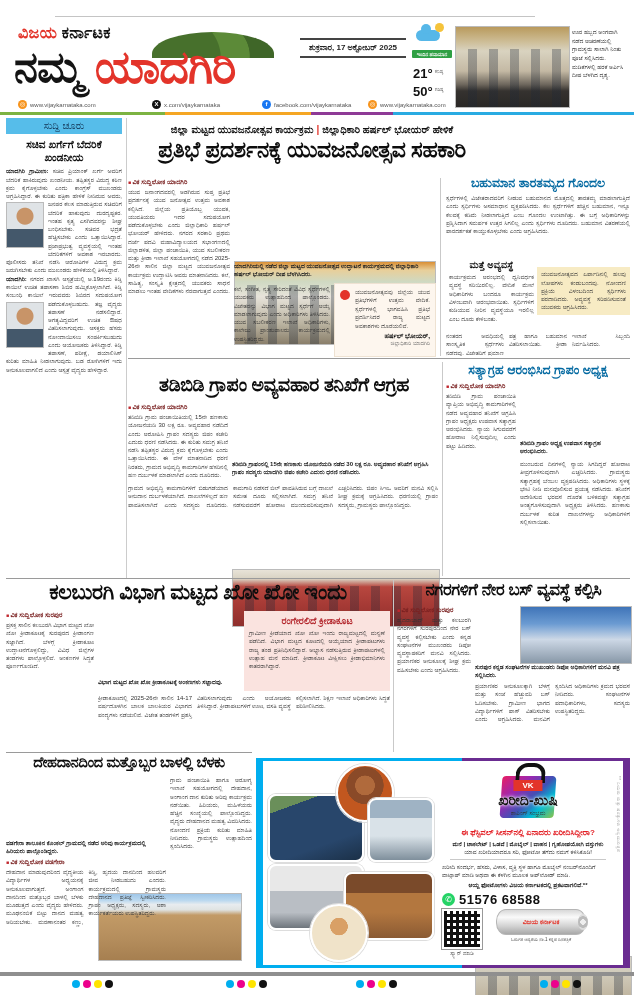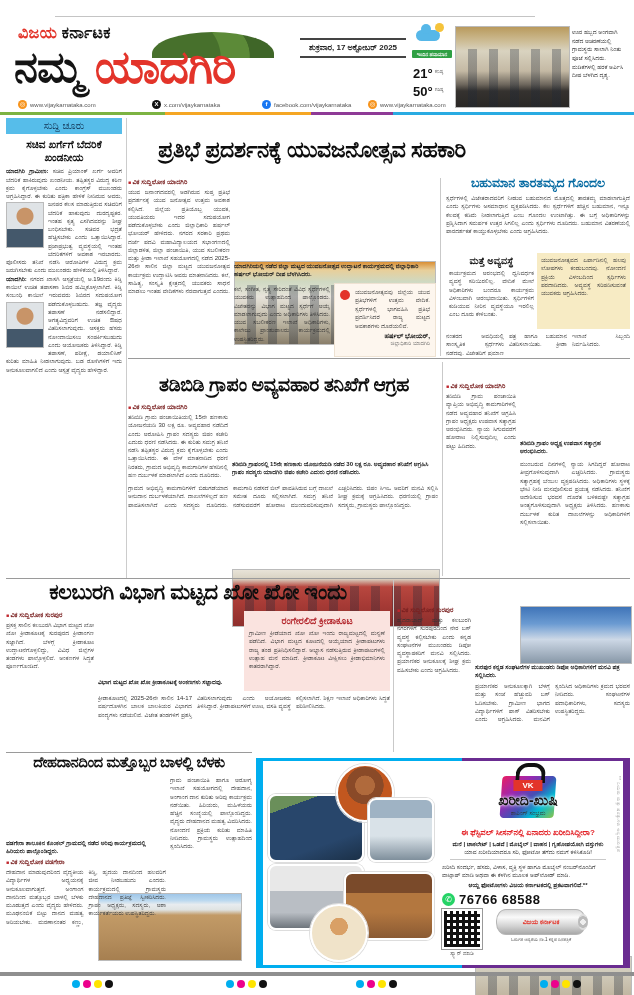--- a/index.html
+++ b/index.html
@@ -65,21 +65,21 @@
   .cap{font-size:6px;font-weight:700;color:#222;line-height:1.3;}
   .colhead{font-weight:800;text-align:center;color:#0369a1;}
 
   .qbox{background:#fdf6ee;border:1px solid #eee2d2;}
   .qmark{position:absolute;left:5px;top:6px;width:10px;height:10px;border-radius:50%;background:#e3342a;}
   .qmark::after{content:"";position:absolute;left:1px;bottom:-3px;border:3px solid rgba(0,0,0,0);border-top-color:#e3342a;}
   .qtext{margin-left:14px;font-size:6px;line-height:1.4;color:#333;text-align:justify;}
   .qattr{font-size:6.5px;font-weight:800;text-align:right;color:#111;margin-top:2px;}
   .qrole{font-size:5.5px;text-align:right;color:#666;}
 
-  .creambox{display:flex;}
+  .creambox{display:flex;align-items:center;}
   .creambox .cl{width:50%;background:#fff;padding:2px 3px;}
   .creambox .cr{width:50%;background:#f7ebc4;padding:3px 4px;}
   .creambox h4{margin:0 0 2px;font-size:9.5px;font-weight:800;text-align:center;color:#111;}
   .pinkbox{background:#fae3df;padding:4px 5px;}
   .pinkbox h4{margin:0 0 2px;font-size:9.5px;font-weight:800;text-align:center;color:#b3262c;}
 
   
   .sidebar{padding-right:4px;border-right:1px solid #ccc;overflow:hidden;}
   .sb-header{background:#56bdea;color:#103050;font-size:10px;font-weight:400;text-align:center;
              line-height:16px;height:16px;margin-bottom:4px;}
@@ -203,20 +203,23 @@
     </div>
 
     <div class="sb-t">
       <b>ಯಾದಗಿರಿ:</b>
       <span>ನಗರದ ಖಾಸಗಿ ಆಸ್ಪತ್ರೆಯಲ್ಲಿ ಅ.19ರಂದು ಕಿಡ್ನಿ ಕಾಯಿಲೆ ಉಚಿತ ತಪಾಸಣಾ ಶಿಬಿರ ಹಮ್ಮಿಕೊಳ್ಳಲಾಗಿದೆ. ಕಿಡ್ನಿ ಸಂಬಂಧಿ ಕಾಯಿಲೆ ಇರುವವರು ಶಿಬಿರದ ಸದುಪಯೋಗ ಪಡೆದುಕೊಳ್ಳಬಹುದು.</span>
       <span class="portrait"></span>
       <span>ತಜ್ಞ ವೈದ್ಯರು ತಪಾಸಣೆ ನಡೆಸಲಿದ್ದಾರೆ. ಅಗತ್ಯವಿದ್ದವರಿಗೆ ಉಚಿತ ಔಷಧ ವಿತರಿಸಲಾಗುವುದು. ಆಸಕ್ತರು ಹೆಸರು ನೋಂದಾಯಿಸಲು ಸಂಪರ್ಕಿಸಬಹುದು ಎಂದು ಆಯೋಜಕರು ತಿಳಿಸಿದ್ದಾರೆ. ಕಿಡ್ನಿ ತಪಾಸಣೆ, ಪರೀಕ್ಷೆ, ಡಯಾಲಿಸಿಸ್ ಕುರಿತು ಮಾಹಿತಿ ನೀಡಲಾಗುವುದು. ಬಡ ರೋಗಿಗಳಿಗೆ ಇದು ಅನುಕೂಲವಾಗಲಿದೆ ಎಂದು ಆಸ್ಪತ್ರೆ ವೈದ್ಯರು ಹೇಳಿದ್ದಾರೆ.</span>
     </div>
   </div>
 
+  <div class="abs kicker" style="left:128px;top:124px;width:368px;">
+    <span>ಜಿಲ್ಲಾ ಮಟ್ಟದ ಯುವಜನೋತ್ಸವ ಕಾರ್ಯಕ್ರಮ</span><span class="sep">|</span><span>ಜಿಲ್ಲಾಧಿಕಾರಿ ಹರ್ಷಲ್ ಭೋಯರ್ ಹೇಳಿಕೆ</span>
+  </div>
   <div class="abs hl" style="left:128px;top:138px;width:368px;font-size:22px;">ಪ್ರತಿಭೆ ಪ್ರದರ್ಶನಕ್ಕೆ ಯುವಜನೋತ್ಸವ ಸಹಕಾರಿ</div>
 
   <div class="abs" style="left:128px;top:178px;width:102px;height:178px;overflow:hidden;">
     <div class="byline">ವಿಕ ಸುದ್ದಿಲೋಕ ಯಾದಗಿರಿ</div>
     <div class="body">ಯುವ ಜನಾಂಗದವರಲ್ಲಿ ಅಡಗಿರುವ ಸುಪ್ತ ಪ್ರತಿಭೆ ಪ್ರದರ್ಶನಕ್ಕೆ ಯುವ ಜನೋತ್ಸವ ಉತ್ತಮ ಅವಕಾಶ ಕಲ್ಪಿಸಿದೆ. ಜಿಲ್ಲೆಯ ಪ್ರತಿಯೊಬ್ಬ ಯುವಕ, ಯುವತಿಯರು ಇದರ ಸದುಪಯೋಗ ಪಡೆದುಕೊಳ್ಳಬೇಕು ಎಂದು ಜಿಲ್ಲಾಧಿಕಾರಿ ಹರ್ಷಲ್ ಭೋಯರ್ ಹೇಳಿದರು. ನಗರದ ಸರಕಾರಿ ಪ್ರಥಮ ದರ್ಜೆ ಪದವಿ ಮಹಾವಿದ್ಯಾಲಯದ ಸಭಾಂಗಣದಲ್ಲಿ ಜಿಲ್ಲಾಡಳಿತ, ಜಿಲ್ಲಾ ಪಂಚಾಯಿತಿ, ಯುವ ಸಬಲೀಕರಣ ಮತ್ತು ಕ್ರೀಡಾ ಇಲಾಖೆ ಸಹಯೋಗದಲ್ಲಿ ನಡೆದ 2025-26ನೇ ಸಾಲಿನ ಜಿಲ್ಲಾ ಮಟ್ಟದ ಯುವಜನೋತ್ಸವ ಕಾರ್ಯಕ್ರಮ ಉದ್ಘಾಟಿಸಿ ಅವರು ಮಾತನಾಡಿದರು. ಕಲೆ, ಸಾಹಿತ್ಯ, ಸಂಸ್ಕೃತಿ ಕ್ಷೇತ್ರದಲ್ಲಿ ಯುವಕರು ಸಾಧನೆ ಮಾಡಲು ಇಂತಹ ವೇದಿಕೆಗಳು ನೆರವಾಗುತ್ತವೆ ಎಂದರು.</div>
   </div>
 
   <div class="abs photo ph-event" style="left:234px;top:179px;width:200px;height:82px;">
       <div class="crowd"></div>
     </div>
@@ -256,20 +259,21 @@
     <div class="body">ತಡಿಬಿಡಿ ಗ್ರಾಮ ಪಂಚಾಯಿತಿಯಲ್ಲಿ 15ನೇ ಹಣಕಾಸು ಯೋಜನೆಯಡಿ 30 ಲಕ್ಷ ರೂ. ಅವ್ಯವಹಾರ ನಡೆದಿದೆ ಎಂದು ಆರೋಪಿಸಿ ಗ್ರಾಪಂ ಸದಸ್ಯರು ಜಿಪಂ ಕಚೇರಿ ಎದುರು ಧರಣಿ ನಡೆಸಿದರು. ಈ ಕುರಿತು ಸಮಗ್ರ ತನಿಖೆ ನಡೆಸಿ ತಪ್ಪಿತಸ್ಥರ ವಿರುದ್ಧ ಕ್ರಮ ಕೈಗೊಳ್ಳಬೇಕು ಎಂದು ಒತ್ತಾಯಿಸಿದರು. ಈ ವೇಳೆ ಮಾತನಾಡಿದ ಧರಣಿ ನಿರತರು, ಗ್ರಾಮದ ಅಭಿವೃದ್ಧಿ ಕಾಮಗಾರಿಗಳ ಹೆಸರಿನಲ್ಲಿ ಹಣ ದುರ್ಬಳಕೆ ಮಾಡಲಾಗಿದೆ ಎಂದು ದೂರಿದರು.</div>
   </div>
   <div class="abs photo ph-protest" style="left:232px;top:403px;width:206px;height:56px;">
       <div class="crowd"></div>
     </div>
   <div class="abs cap" style="left:232px;top:461px;width:206px;height:20px;overflow:hidden;">ತಡಿಬಿಡಿ ಗ್ರಾಪಂನಲ್ಲಿ 15ನೇ ಹಣಕಾಸು ಯೋಜನೆಯಡಿ ನಡೆದ 30 ಲಕ್ಷ ರೂ. ಅವ್ಯವಹಾರ ತನಿಖೆಗೆ ಆಗ್ರಹಿಸಿ ಗ್ರಾಪಂ ಸದಸ್ಯರು ಯಾದಗಿರಿ ಜಿಪಂ ಕಚೇರಿ ಎದುರು ಧರಣಿ ನಡೆಸಿದರು.</div>
   <div class="abs body cols3" style="left:128px;top:484px;width:310px;height:90px;overflow:hidden;">ಗ್ರಾಮದ ಅಭಿವೃದ್ಧಿ ಕಾಮಗಾರಿಗಳಿಗೆ ಬಿಡುಗಡೆಯಾದ ಅನುದಾನ ದುರ್ಬಳಕೆಯಾಗಿದೆ. ದಾಖಲೆಗಳಿಲ್ಲದೆ ಹಣ ಪಾವತಿಸಲಾಗಿದೆ ಎಂದು ಸದಸ್ಯರು ದೂರಿದರು. ಕಾಮಗಾರಿ ನಡೆಸದೆ ಬಿಲ್ ಪಾವತಿಸಿರುವ ಬಗ್ಗೆ ದಾಖಲೆ ಸಮೇತ ದೂರು ಸಲ್ಲಿಸಲಾಗಿದೆ. ಸಮಗ್ರ ತನಿಖೆ ನಡೆಸುವವರೆಗೆ ಹೋರಾಟ ಮುಂದುವರಿಸುವುದಾಗಿ ಎಚ್ಚರಿಸಿದರು. ಜಿಪಂ ಸಿಇಒ ಅವರಿಗೆ ಮನವಿ ಸಲ್ಲಿಸಿ ಶೀಘ್ರ ಕ್ರಮಕ್ಕೆ ಆಗ್ರಹಿಸಿದರು. ಧರಣಿಯಲ್ಲಿ ಗ್ರಾಪಂ ಸದಸ್ಯರು, ಗ್ರಾಮಸ್ಥರು ಪಾಲ್ಗೊಂಡಿದ್ದರು.</div>
 
   <div class="vr" style="left:442px;top:362px;height:214px;"></div>
 
+  <div class="abs colhead" style="left:446px;top:363px;width:184px;font-size:12.5px;">ಸತ್ಯಾಗ್ರಹ ಆರಂಭಿಸಿದ ಗ್ರಾಪಂ ಅಧ್ಯಕ್ಷ</div>
   <div class="abs" style="left:446px;top:382px;width:70px;height:194px;overflow:hidden;">
     <div class="byline">ವಿಕ ಸುದ್ದಿಲೋಕ ಯಾದಗಿರಿ</div>
     <div class="body">ತಡಿಬಿಡಿ ಗ್ರಾಮ ಪಂಚಾಯಿತಿ ವ್ಯಾಪ್ತಿಯ ಅಭಿವೃದ್ಧಿ ಕಾಮಗಾರಿಗಳಲ್ಲಿ ನಡೆದ ಅವ್ಯವಹಾರ ತನಿಖೆಗೆ ಆಗ್ರಹಿಸಿ ಗ್ರಾಪಂ ಅಧ್ಯಕ್ಷರು ಉಪವಾಸ ಸತ್ಯಾಗ್ರಹ ಆರಂಭಿಸಿದರು. ನ್ಯಾಯ ಸಿಗುವವರೆಗೆ ಹೋರಾಟ ನಿಲ್ಲಿಸುವುದಿಲ್ಲ ಎಂದು ಪಟ್ಟು ಹಿಡಿದರು.</div>
   </div>
   <div class="abs photo ph-sat" style="left:520px;top:382px;width:110px;height:56px;"></div>
   <div class="abs cap" style="left:520px;top:440px;width:110px;height:18px;overflow:hidden;">ತಡಿಬಿಡಿ ಗ್ರಾಪಂ ಅಧ್ಯಕ್ಷ ಉಪವಾಸ ಸತ್ಯಾಗ್ರಹ ಆರಂಭಿಸಿದರು.</div>
   <div class="abs body" style="left:520px;top:460px;width:110px;height:114px;overflow:hidden;">ಮುಂಬರುವ ದಿನಗಳಲ್ಲಿ ನ್ಯಾಯ ಸಿಗದಿದ್ದರೆ ಹೋರಾಟ ತೀವ್ರಗೊಳಿಸುವುದಾಗಿ ಎಚ್ಚರಿಸಿದರು. ಗ್ರಾಮಸ್ಥರು ಸತ್ಯಾಗ್ರಹಕ್ಕೆ ಬೆಂಬಲ ವ್ಯಕ್ತಪಡಿಸಿದರು. ಅಧಿಕಾರಿಗಳು ಸ್ಥಳಕ್ಕೆ ಭೇಟಿ ನೀಡಿ ಮನವೊಲಿಸುವ ಪ್ರಯತ್ನ ನಡೆಸಿದರು. ತನಿಖೆಗೆ ಆದೇಶಿಸುವ ಭರವಸೆ ದೊರೆತ ಬಳಿಕವಷ್ಟೇ ಸತ್ಯಾಗ್ರಹ ಅಂತ್ಯಗೊಳಿಸುವುದಾಗಿ ಅಧ್ಯಕ್ಷರು ತಿಳಿಸಿದರು. ಹಣಕಾಸು ದುರ್ಬಳಕೆ ಕುರಿತ ದಾಖಲೆಗಳನ್ನು ಅಧಿಕಾರಿಗಳಿಗೆ ಸಲ್ಲಿಸಲಾಯಿತು.</div>
 
   <div class="hr" style="left:6px;top:578px;width:624px;"></div>
 
@@ -281,20 +285,21 @@
   <div class="abs photo ph-ground" style="left:98px;top:611px;width:142px;height:66px;"></div>
   <div class="abs cap" style="left:98px;top:679px;width:142px;height:12px;overflow:hidden;">ವಿಭಾಗ ಮಟ್ಟದ ಖೋ ಖೋ ಕ್ರೀಡಾಕೂಟಕ್ಕೆ ಅಂಕಣಗಳು ಸಜ್ಜಾದವು.</div>
   <div class="abs pinkbox" style="left:244px;top:611px;width:146px;height:80px;box-sizing:border-box;overflow:hidden;">
     <h4>ರಂಗೇರಲಿದೆ ಕ್ರೀಡಾಕೂಟ</h4>
     <div class="body">ಗ್ರಾಮೀಣ ಕ್ರೀಡೆಯಾದ ಖೋ ಖೋ ಇಂದು ರಾಜ್ಯಮಟ್ಟದಲ್ಲಿ ಮನ್ನಣೆ ಪಡೆದಿದೆ. ವಿಭಾಗ ಮಟ್ಟದ ಕೂಟದಲ್ಲಿ ಆಯ್ಕೆಯಾದ ಕ್ರೀಡಾಪಟುಗಳು ರಾಜ್ಯ ತಂಡ ಪ್ರತಿನಿಧಿಸಲಿದ್ದಾರೆ. ಅಭ್ಯಾಸ ನಡೆಸುತ್ತಿರುವ ಕ್ರೀಡಾಪಟುಗಳಲ್ಲಿ ಉತ್ಸಾಹ ಮನೆ ಮಾಡಿದೆ. ಕ್ರೀಡಾಕೂಟ ವೀಕ್ಷಿಸಲು ಕ್ರೀಡಾಭಿಮಾನಿಗಳು ಕಾತರರಾಗಿದ್ದಾರೆ.</div>
   </div>
   <div class="abs body cols3" style="left:98px;top:694px;width:292px;height:58px;overflow:hidden;">ಕ್ರೀಡಾಕೂಟದಲ್ಲಿ 2025-26ನೇ ಸಾಲಿನ 14-17 ವರ್ಷದೊಳಗಿನ ಬಾಲಕ ಬಾಲಕಿಯರ ವಿಭಾಗದ ಪಂದ್ಯಗಳು ನಡೆಯಲಿವೆ. ವಿಜೇತ ತಂಡಗಳಿಗೆ ಪ್ರಶಸ್ತಿ ವಿತರಿಸಲಾಗುವುದು ಎಂದು ಆಯೋಜಕರು ತಿಳಿಸಿದ್ದಾರೆ. ಕ್ರೀಡಾಪಟುಗಳಿಗೆ ಊಟ, ವಸತಿ ವ್ಯವಸ್ಥೆ ಕಲ್ಪಿಸಲಾಗಿದೆ. ಶಿಕ್ಷಣ ಇಲಾಖೆ ಅಧಿಕಾರಿಗಳು ಸಿದ್ಧತೆ ಪರಿಶೀಲಿಸಿದರು.</div>
 
   <div class="vr" style="left:393px;top:580px;height:172px;"></div>
 
+  <div class="abs hl" style="left:397px;top:581px;width:233px;font-size:16.5px;">ನಗರಗಳಿಗೆ ನೇರ ಬಸ್ ವ್ಯವಸ್ಥೆ ಕಲ್ಪಿಸಿ</div>
   <div class="abs" style="left:397px;top:606px;width:74px;height:148px;overflow:hidden;">
     <div class="byline">ವಿಕ ಸುದ್ದಿಲೋಕ ಸುರಪುರ</div>
     <div class="body">ಹೈದರಾಬಾದ್ ಮತ್ತು ಕಲಬುರಗಿ ನಗರಗಳಿಗೆ ಸುರಪುರದಿಂದ ನೇರ ಬಸ್ ವ್ಯವಸ್ಥೆ ಕಲ್ಪಿಸಬೇಕು ಎಂದು ಕನ್ನಡ ಸಂಘಟನೆಗಳ ಮುಖಂಡರು ಡಿಪೋ ವ್ಯವಸ್ಥಾಪಕರಿಗೆ ಮನವಿ ಸಲ್ಲಿಸಿದರು. ಪ್ರಯಾಣಿಕರ ಅನುಕೂಲಕ್ಕೆ ಶೀಘ್ರ ಕ್ರಮ ವಹಿಸಬೇಕು ಎಂದು ಆಗ್ರಹಿಸಿದರು.</div>
   </div>
   <div class="abs photo ph-group" style="left:475px;top:606px;width:155px;height:56px;">
       <div class="crowd"></div>
     </div>
   <div class="abs cap" style="left:475px;top:664px;width:155px;height:16px;overflow:hidden;">ಸುರಪುರ ಕನ್ನಡ ಸಂಘಟನೆಗಳ ಮುಖಂಡರು ಡಿಪೋ ಅಧಿಕಾರಿಗಳಿಗೆ ಮನವಿ ಪತ್ರ ಸಲ್ಲಿಸಿದರು.</div>
   <div class="abs body cols2" style="left:475px;top:682px;width:155px;height:70px;overflow:hidden;">ಪ್ರಯಾಣಿಕರ ಅನುಕೂಲಕ್ಕಾಗಿ ಬೆಳಗ್ಗೆ ಮತ್ತು ಸಂಜೆ ಹೆಚ್ಚುವರಿ ಬಸ್ ಓಡಿಸಬೇಕು. ಗ್ರಾಮೀಣ ಭಾಗದ ವಿದ್ಯಾರ್ಥಿಗಳಿಗೆ ಪಾಸ್ ವಿತರಿಸಬೇಕು ಎಂದು ಆಗ್ರಹಿಸಿದರು. ಮನವಿಗೆ ಸ್ಪಂದಿಸಿದ ಅಧಿಕಾರಿಗಳು ಕ್ರಮದ ಭರವಸೆ ನೀಡಿದರು. ಸಂಘಟನೆಗಳ ಪದಾಧಿಕಾರಿಗಳು, ಸದಸ್ಯರು ಉಪಸ್ಥಿತರಿದ್ದರು.</div>
 
@@ -330,21 +335,21 @@
         <div class="bagsub">ಶಾಪಿಂಗ್ ಸಂಭ್ರಮ</div>
       </div>
       <div class="adq">ಈ ಫೆಸ್ಟಿವಲ್ ಸೀಸನ್‌ನಲ್ಲಿ ಏನಾದರು ಖರೀದಿಸಿದ್ದೀರಾ?</div>
       <div class="adsmall" style="font-weight:700;margin-top:2px;">ಮನೆ | ಚಾಕಲೇಟ್ | ಒಡವೆ | ಮೊಬೈಲ್ | ವಾಹನ | ಗೃಹೋಪಯೋಗಿ ವಸ್ತುಗಳು</div>
       <div class="adsmall">ಯಾವ ಖರೀದಿಯಾದರೂ ಸರಿ, ಫೋಟೋ ತೆಗೆದು ನಮಗೆ ಕಳಿಸಿಕೊಡಿ!</div>
       <div class="adrule"></div>
       <div class="adsmall" style="text-align:left;">ಖರೀದಿ ಸಂದರ್ಭ, ಹೆಸರು, ವಿಳಾಸ, ವ್ಯಕ್ತಿ ಸ್ಥಳ ಹಾಗೂ ಮೊಬೈಲ್ ನಂಬರ್‌ನೊಂದಿಗೆ ವಾಟ್ಸಾಪ್ ಮಾಡಿ ಅಥವಾ ಈ ಕೆಳಗಿನ ಮೂಲಕ ಅಪ್‌ಲೋಡ್ ಮಾಡಿ.</div>
       <div class="adsmall" style="font-weight:700;margin-top:2px;">ಆಯ್ದ ಫೋಟೋಗಳು ವಿಜಯ ಕರ್ನಾಟಕದಲ್ಲಿ ಪ್ರಕಟವಾಗಲಿವೆ.**</div>
       <div class="warow">
         <span class="wa"></span>
-        <span class="phone">76766 68588</span>
+        <span class="phone">51576 68588</span>
       </div>
       <div style="display:flex;align-items:flex-start;gap:14px;margin-top:1px;">
         <div>
           <div class="qr"></div>
           <div class="qrcap">ಸ್ಕ್ಯಾನ್ ಮಾಡಿ</div>
         </div>
         <div>
           <div class="roll">
             <span class="rl">ವಿಜಯ ಕರ್ನಾಟಕ</span>
           </div>

